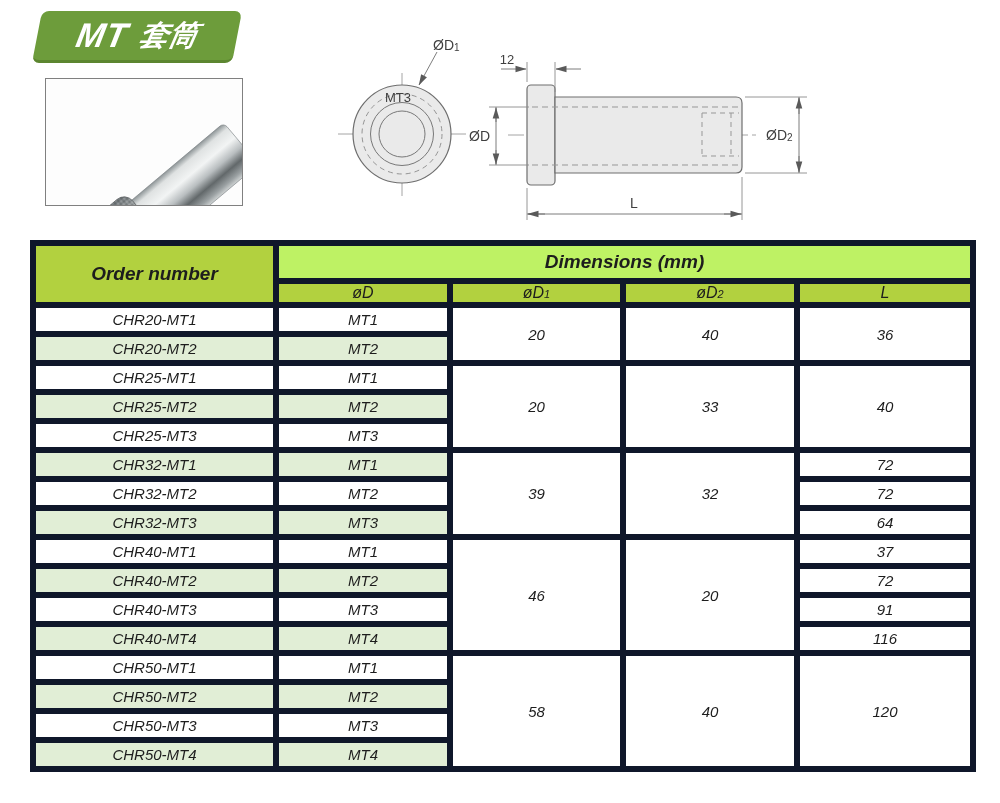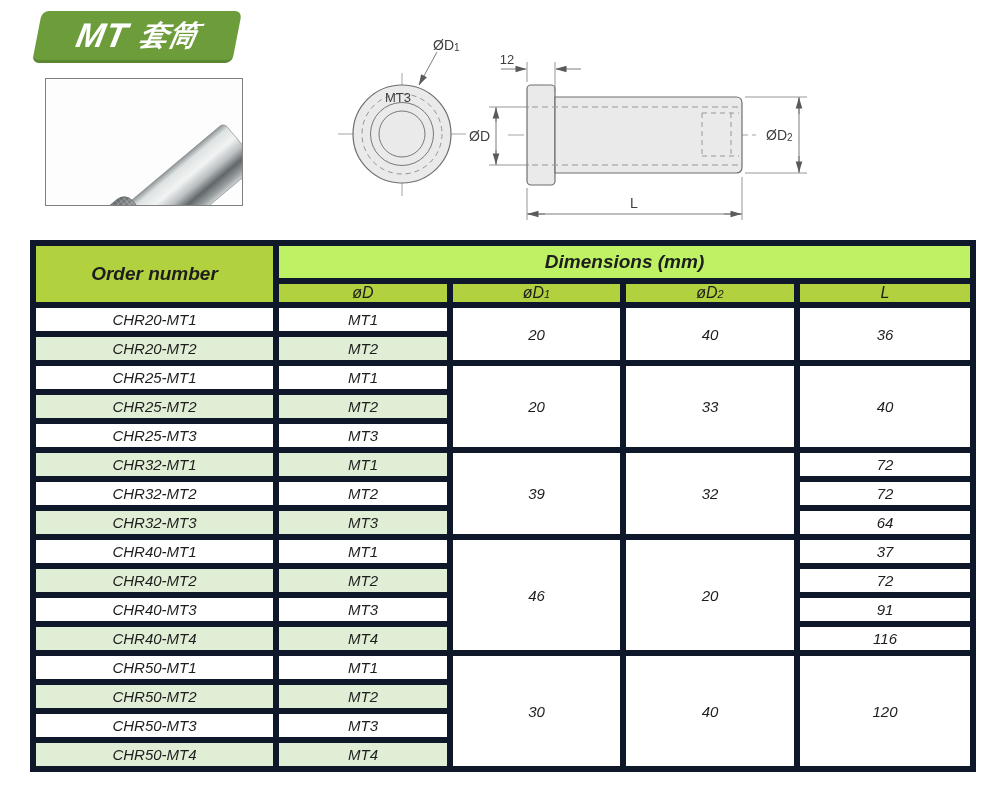--- a/index.html
+++ b/index.html
@@ -265,21 +265,21 @@
           <td>91</td>
         </tr>
         <tr>
           <td class="col-stripe">CHR40-MT4</td>
           <td class="col-stripe">MT4</td>
           <td>116</td>
         </tr>
         <tr>
           <td class="col-stripe">CHR50-MT1</td>
           <td class="col-stripe">MT1</td>
-          <td rowspan="4">30</td>
+          <td rowspan="4">58</td>
           <td rowspan="4">40</td>
           <td rowspan="4">120</td>
         </tr>
         <tr>
           <td class="col-stripe">CHR50-MT2</td>
           <td class="col-stripe">MT2</td>
         </tr>
         <tr>
           <td class="col-stripe">CHR50-MT3</td>
           <td class="col-stripe">MT3</td>

